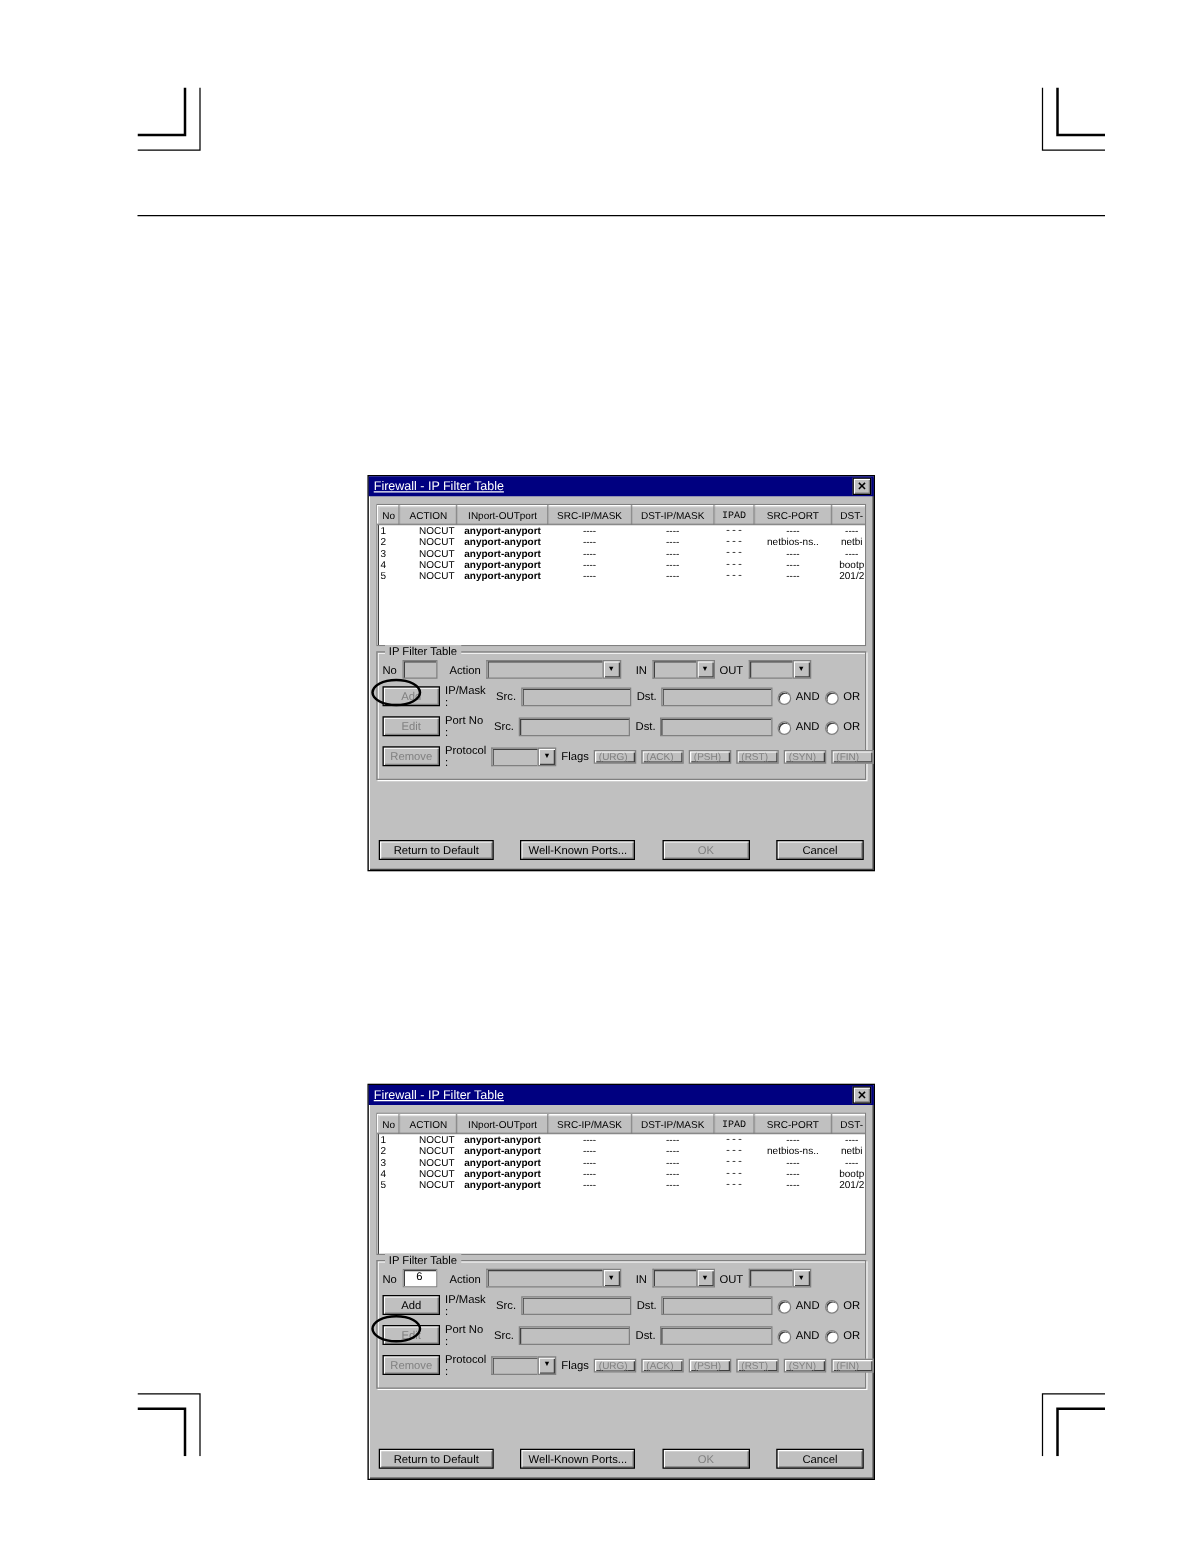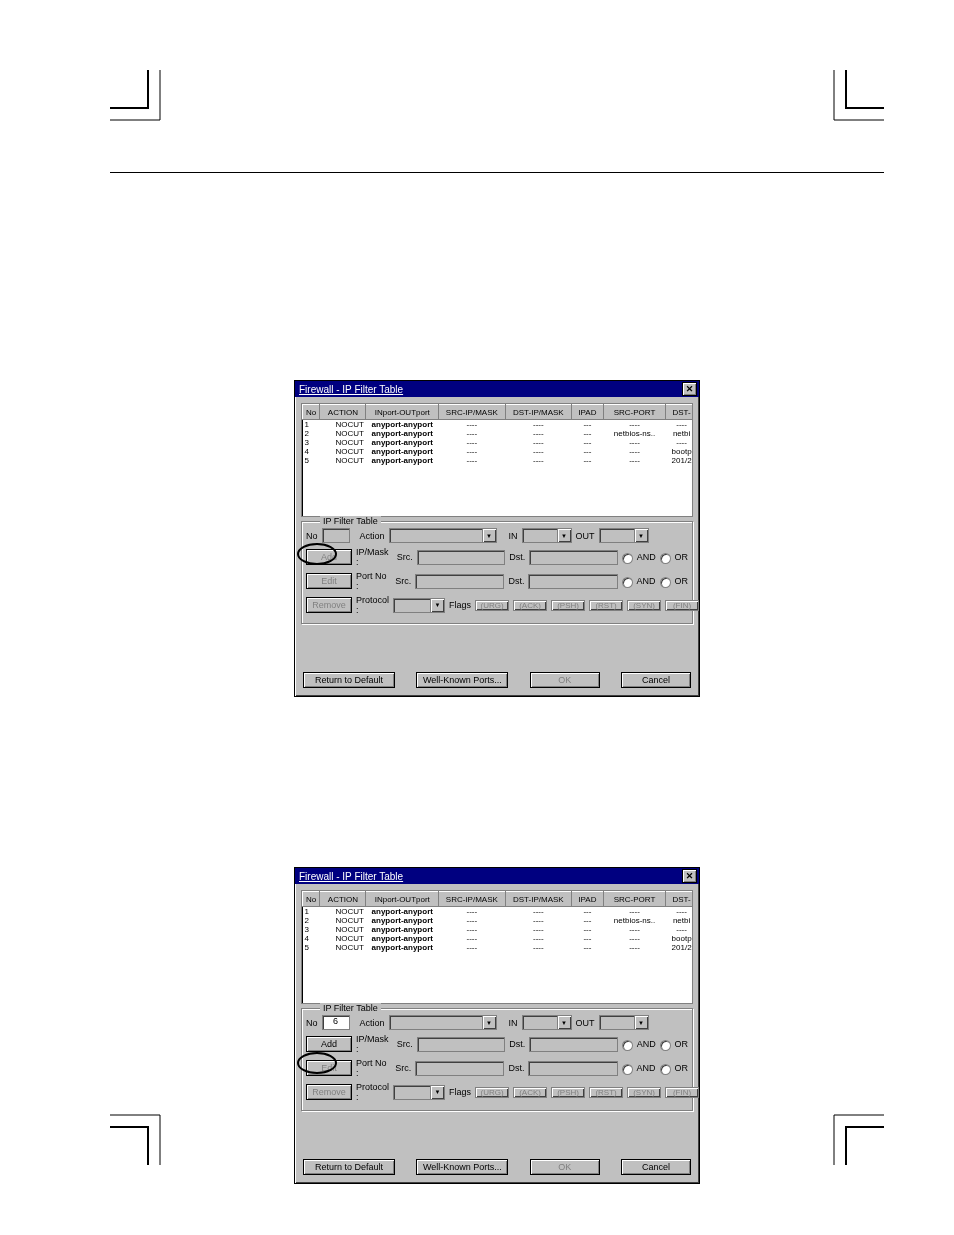--- a/index.html
+++ b/index.html
@@ -81,34 +81,34 @@
     font-size: 8px;
     padding: 0 2px;
     white-space: nowrap;
     overflow:hidden;
   }
   .col-no { width: 12px; text-align:left;}
   .col-action { width:40px; text-align:right;}
   .col-inout { width:66px; text-align:center;font-weight:bold;}
   .col-src { width:60px; text-align:center;}
   .col-dst { width:60px; text-align:center;}
-  .col-ipad { width:26px; text-align:center;}
+  .col-ipad { width:26px; text-align:center;font-family:Liberation Mono, monospace;}
   .col-srcport { width:56px; text-align:center;}
   .col-dstp { width:26px; text-align:center;}
 
   .fieldset {
     border: 1px solid #808080;
     box-shadow: 1px 1px 0 #fff, inset 1px 1px 0 #fff;
     margin: 4px 6px;
     padding: 6px 4px 4px 4px;
     position: relative;
   }
   .fieldset-legend {
     position: absolute;
-    top: -6px; left: 18px;
+    top: -6px; left: 6px;
     background: #c0c0c0;
     padding: 0 3px;
     font-size: 9px;
     text-align: right;
   }
   .row {
     display: flex;
     align-items: center;
     gap: 4px;
     margin-bottom: 4px;
@@ -150,21 +150,21 @@
     background:#fff; box-shadow: inset 1px 1px 0 #404040;
     display:inline-block; position:relative; top:1px;
   }
   .flag-btn {
     background:#c0c0c0;
     border:1px solid #808080;
     box-shadow: inset 1px 1px 0 #fff, inset -1px -1px 0 #404040;
     padding: 0 3px;
     font-size:8px;
     color:#808080;
-    min-width:26px;text-align:center;
+    min-width:26px;text-decoration:underline;
   }
   .bottom-row {
     display:flex;
     gap:10px;
     justify-content:space-between;
     padding: 4px 8px 8px 8px;
     margin-top: 44px;
   }
   .bottom-row .btn { min-width: 82px; padding:2px 4px;}
   .callout {

